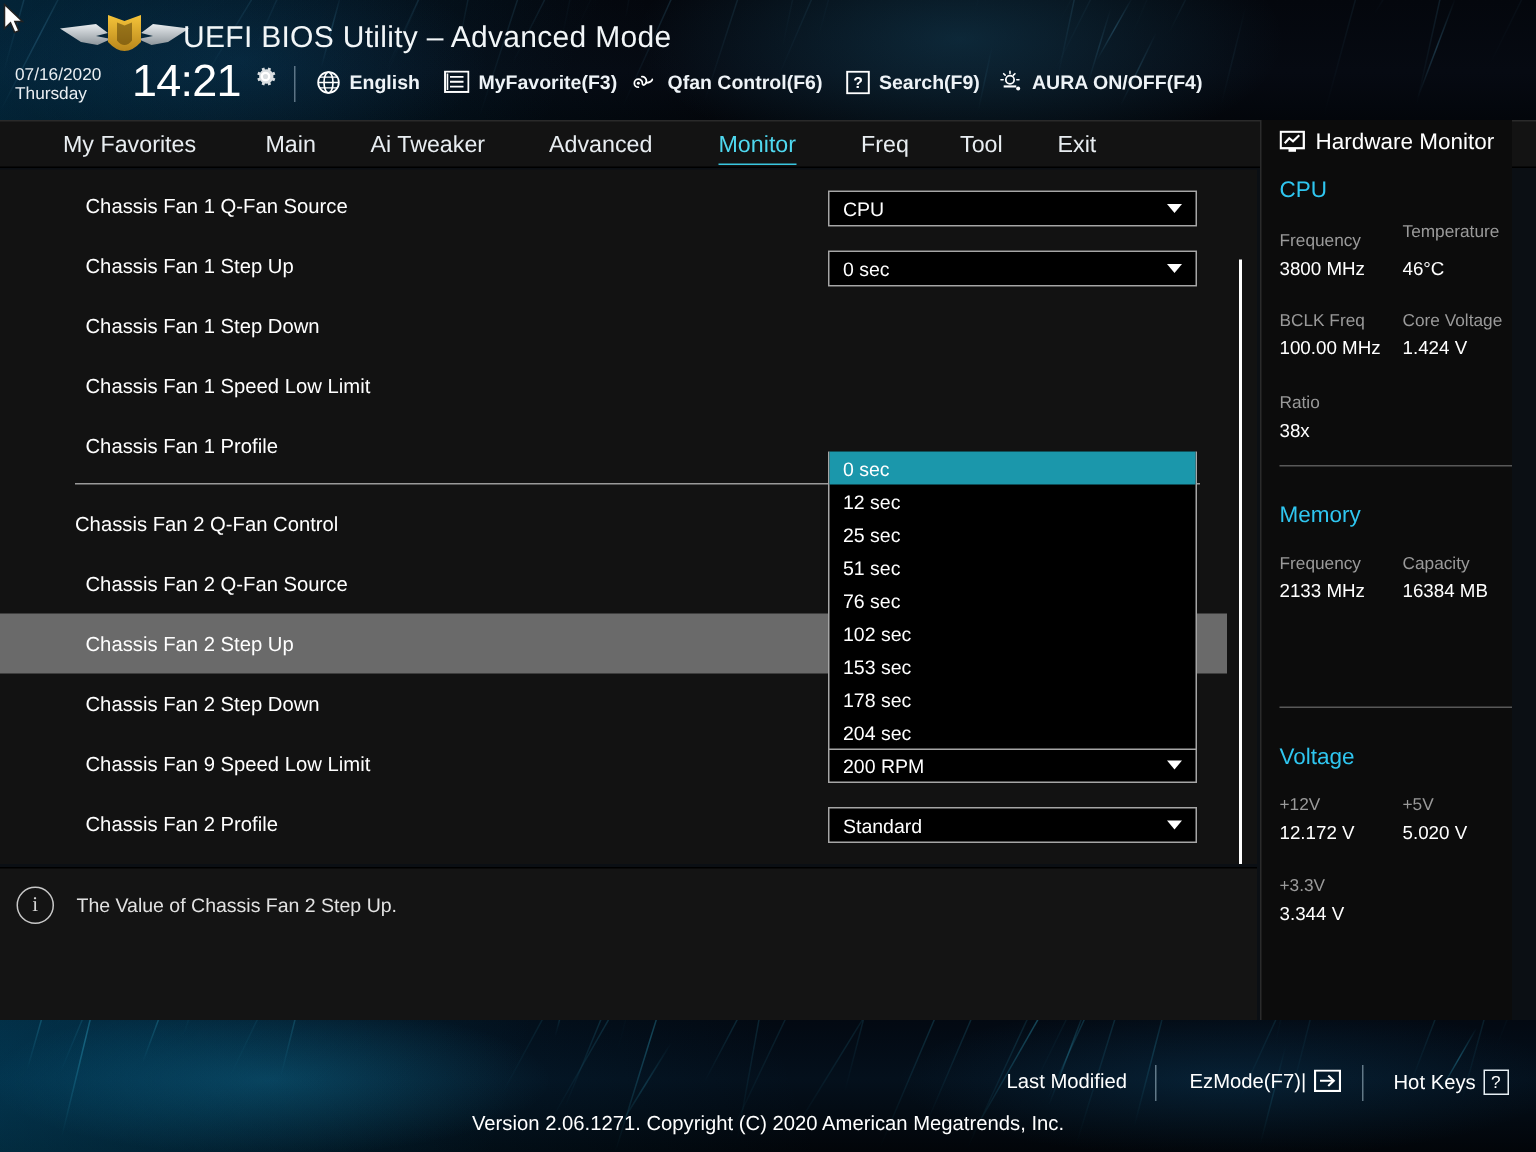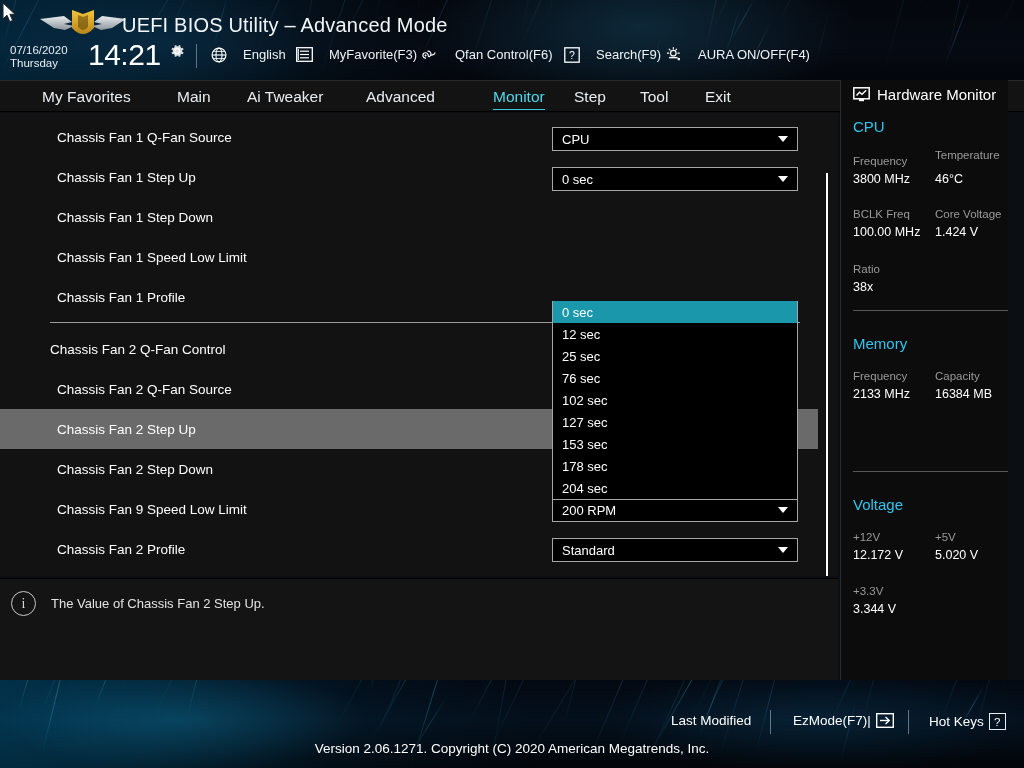--- a/index.html
+++ b/index.html
@@ -55,41 +55,41 @@
     position: absolute; left: 88px; top: 38px;
     font-size: 30px; color: #ffffff; letter-spacing: -0.5px; line-height: 34px;
   }
   .gear-btn { position: absolute; left: 168px; top: 42px; width: 18px; height: 18px; }
   .hdr-sep {
     position: absolute; top: 44px; width: 1px; height: 24px;
     background: rgba(200,220,235,.45);
   }
   .hdr-item {
     position: absolute; top: 46px;
-    display: flex; align-items: center; gap: 16px;
-    font-size: 13px; color: #eef3f7; white-space: nowrap;
+    display: flex; align-items: center; gap: 6px;
+    font-size: 13px; color: #eef3f7; white-space: nowrap; font-weight: bold;
   }
   .hdr-item .ic { display: inline-flex; width: 17px; height: 17px; align-items: center; justify-content: center; }
 
   
   .navbar {
     position: absolute; left: 0; top: 80px;
     width: 1024px; height: 32px;
     background: #131313;
     border-top: 1px solid #2a2a2a;
     border-bottom: 1px solid #000;
   }
   .nav-inner { position: relative; height: 32px; }
   .nav-tab {
     position: absolute; top: 0; height: 32px;
     display: flex; align-items: center;
     font-size: 15.5px; color: #e8edf1; white-space: nowrap;
     cursor: pointer;
   }
-  .nav-tab.active { color: #4fd8ef; margin-left: 14px; }
+  .nav-tab.active { color: #4fd8ef; }
   .nav-tab.active::after {
     content: ""; position: absolute; left: 0; right: 0; bottom: 3px;
     height: 1.5px; background: #39c6e0;
   }
 
   
   .main-panel {
     position: absolute; left: 0; top: 113px;
     width: 838px; height: 463px;
     background: #121212;
@@ -375,21 +375,21 @@
         <div class="nav-tab" style="left:247px">
      <span>Ai Tweaker</span>
    </div>
         <div class="nav-tab" style="left:366px">
      <span>Advanced</span>
    </div>
         <div class="nav-tab active" style="left:479px">
      <span>Monitor</span>
    </div>
         <div class="nav-tab" style="left:574px">
-     <span>Step</span>
+     <span>Freq</span>
    </div>
         <div class="nav-tab" style="left:640px">
      <span>Tool</span>
    </div>
         <div class="nav-tab" style="left:705px">
      <span>Exit</span>
    </div>
       </div>
   </div>
 
@@ -459,27 +459,27 @@
         <div class="dd-item active">
      <span>0 sec</span>
    </div>
         <div class="dd-item">
      <span>12 sec</span>
    </div>
         <div class="dd-item">
      <span>25 sec</span>
    </div>
         <div class="dd-item">
+     <span>51 sec</span>
+   </div>
+        <div class="dd-item">
      <span>76 sec</span>
    </div>
         <div class="dd-item">
      <span>102 sec</span>
-   </div>
-        <div class="dd-item">
-     <span>127 sec</span>
    </div>
         <div class="dd-item">
      <span>153 sec</span>
    </div>
         <div class="dd-item">
      <span>178 sec</span>
    </div>
         <div class="dd-item">
      <span>204 sec</span>
    </div>

